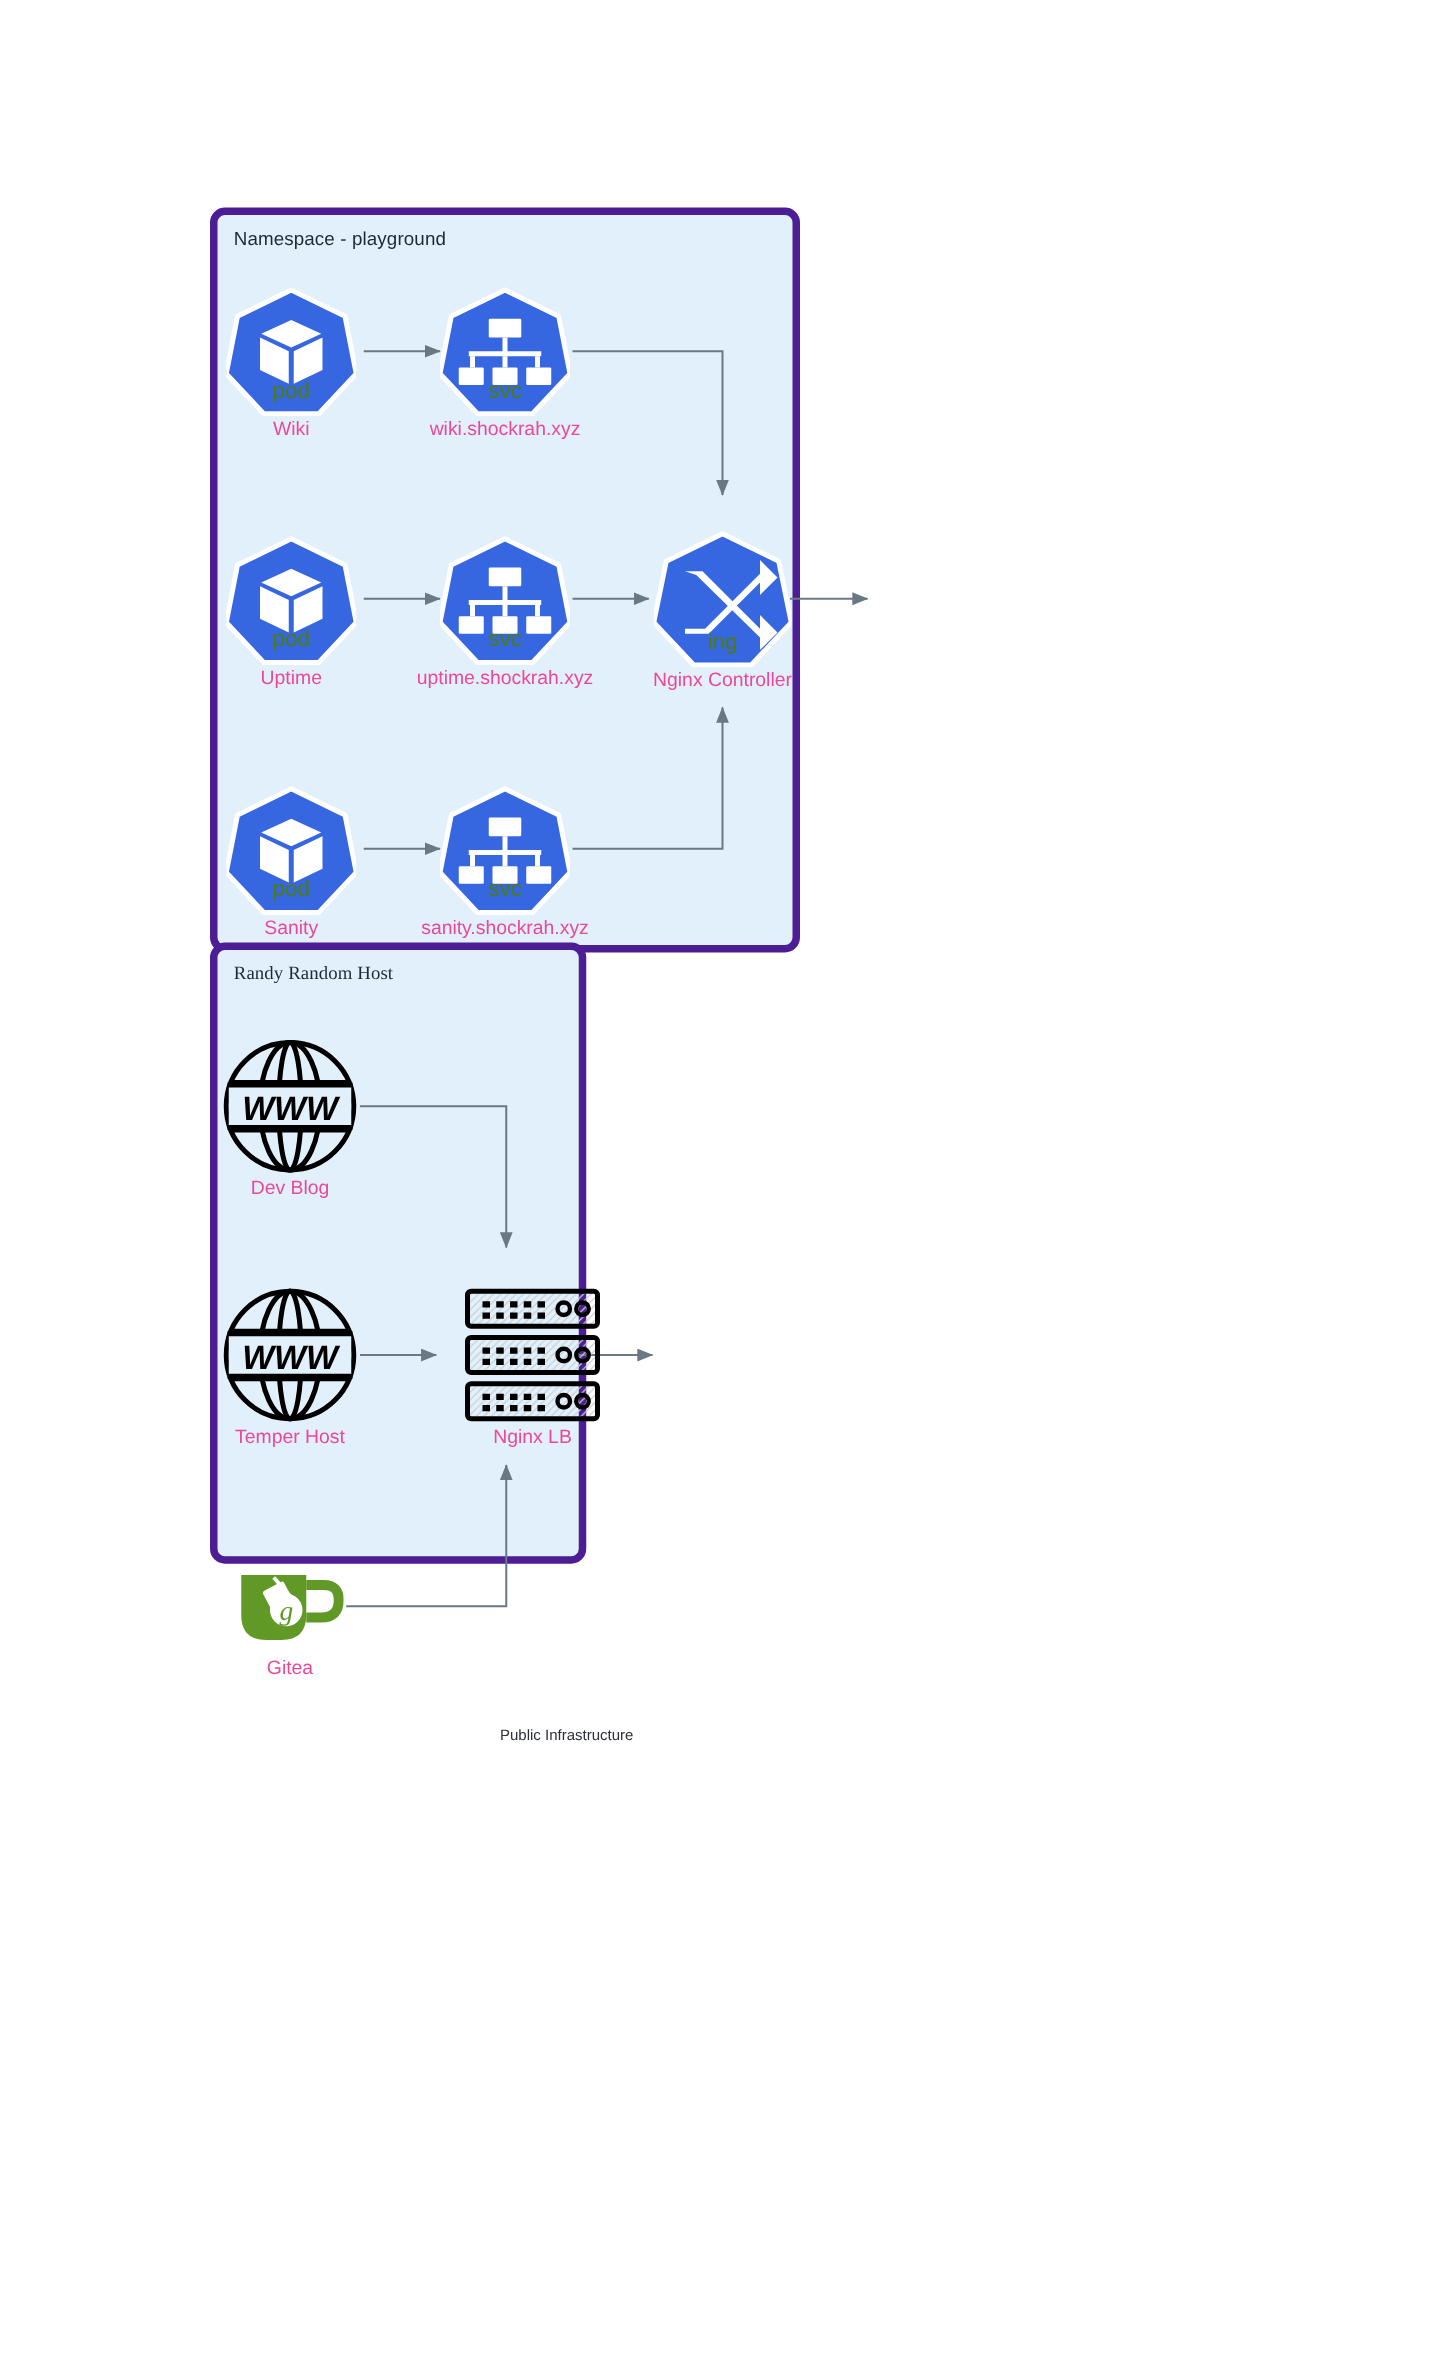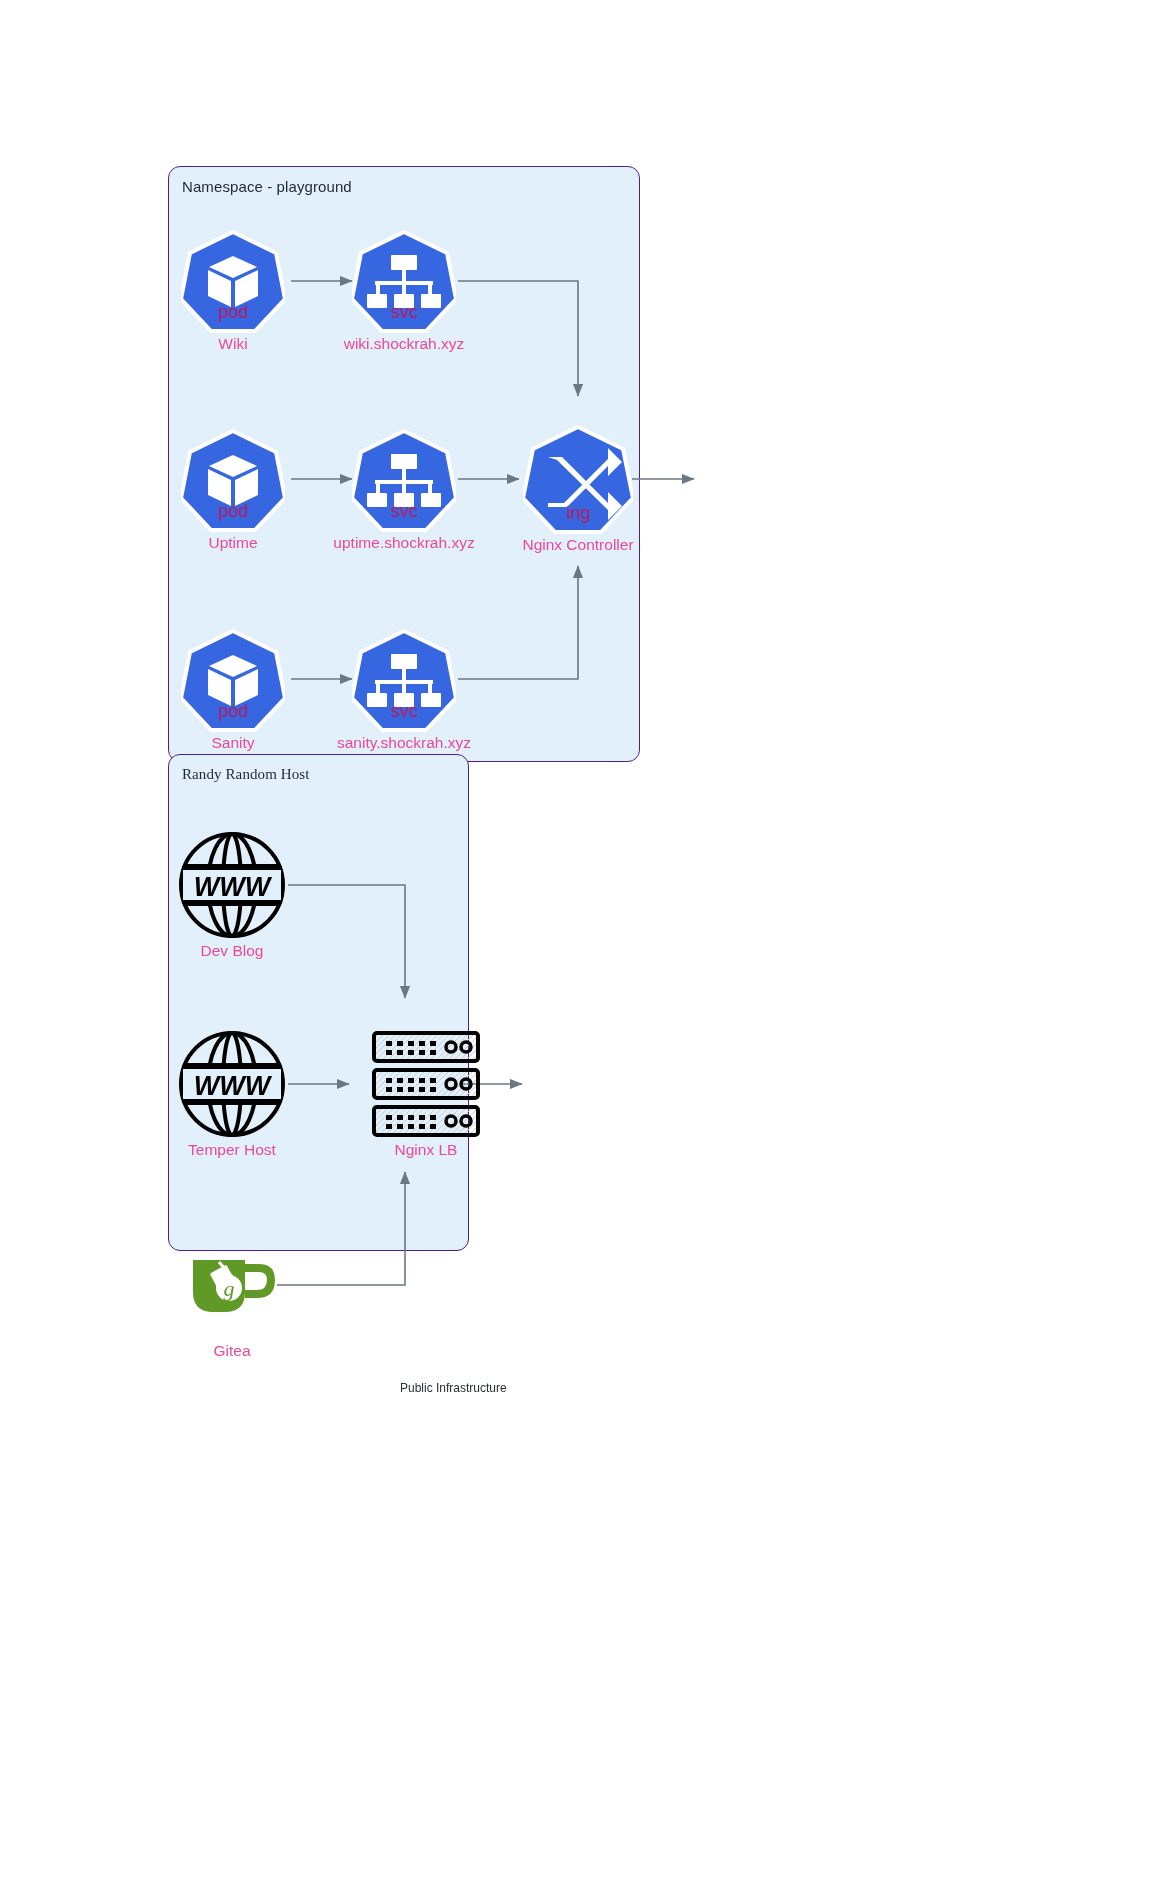--- a/index.html
+++ b/index.html
@@ -13,21 +13,21 @@
     width: 1159px;
     height: 1889px;
     background: #ffffff;
     overflow: hidden;
   }
 
   
   .group {
     position: absolute;
     background: #e1f0fb;
-    border: 1px solid #4c1d95;
+    border: 6px solid #4c1d95;
     border-radius: 12px;
   }
   .group-title {
     position: absolute;
     top: 11px;
     left: 13px;
     font-size: 15px;
     color: #1f2933;
     letter-spacing: 0.1px;
     white-space: nowrap;
@@ -54,21 +54,21 @@
     position: relative;
     width: 104px;
     height: 104px;
   }
   .k8s svg { display: block; width: 104px; height: 104px; }
   .k8s-label {
     position: absolute;
     left: 0; right: 0;
     bottom: 12px;
     text-align: center;
-    color: #be185d;
+    color: #4d7c0f;
     font-size: 18px;
     line-height: 1;
     pointer-events: none;
   }
 
   
   .globe { width: 110px; height: 110px; font-style: italic; }
   .globe svg { display: block; width: 110px; height: 110px; }
 
   
@@ -376,18 +376,18 @@
         <path d="M56 16 L70 16 Q82 16 82 28 Q82 42 68 42 L56 42" fill="none" stroke="#609926" stroke-width="8"></path>
 
         <path d="M30 10 L44 26" stroke="#ffffff" stroke-width="3" fill="none"></path>
 
         <rect x="24" y="16" width="19" height="19" rx="2" fill="#ffffff" transform="rotate(-28 33.5 25.5)"></rect>
 
         <circle cx="40" cy="36" r="13" fill="#ffffff"></circle>
         <text x="40" y="44" text-anchor="middle" font-family="Liberation Serif, serif" font-size="22" font-style="italic" fill="#609926">g</text>
       </svg>
     </div>
-    <div class="node-caption" style="margin-top:24px;">Gitea</div>
+    <div class="node-caption" style="margin-top:8px;">Gitea</div>
   </div>
 
   <div class="figure-caption" style="left:400px; top:1381px;">Public Infrastructure</div>
 
 </div>
 
 </body></html>

